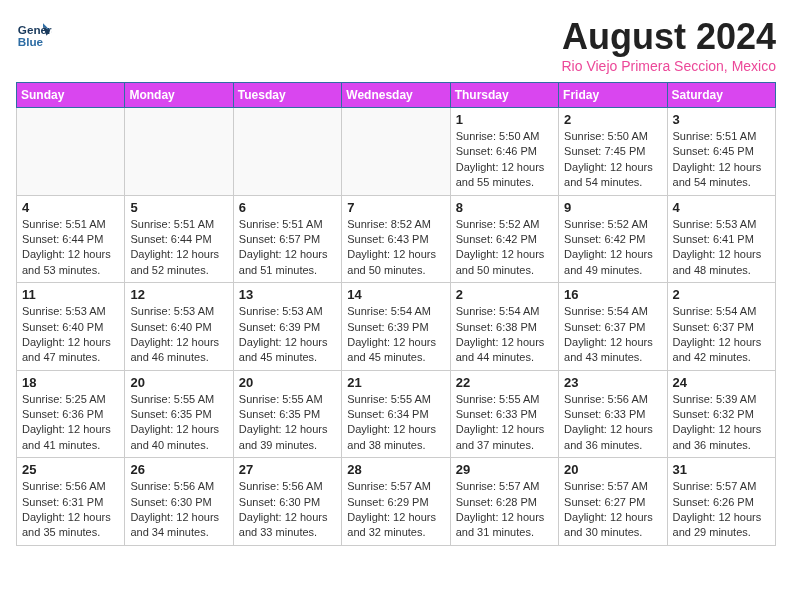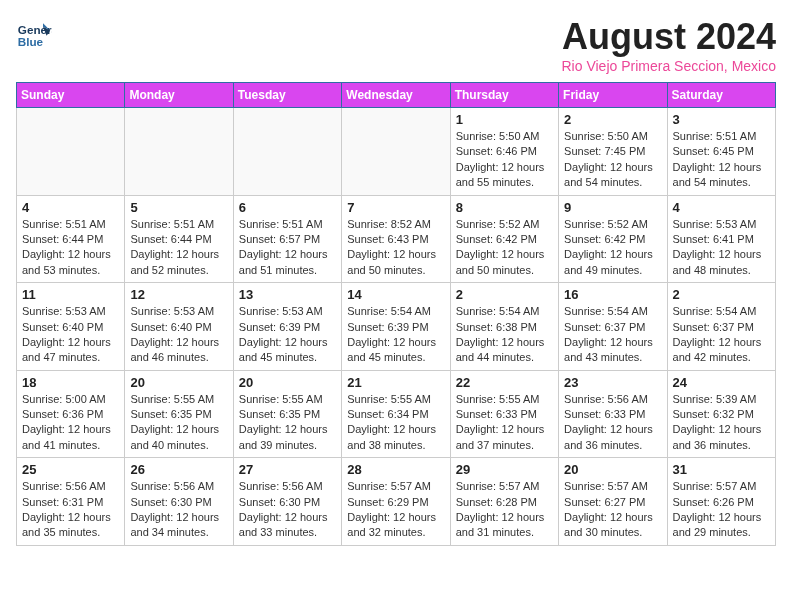--- a/index.html
+++ b/index.html
@@ -231,21 +231,21 @@
           <span class="day-num">2</span>
           <div class="day-info">Sunrise: 5:54 AM
 Sunset: 6:37 PM
 Daylight: 12 hours
 and 42 minutes.</div>
         </td>
       </tr>
       <tr>
         <td>
           <span class="day-num">18</span>
-          <div class="day-info">Sunrise: 5:00 AM
+          <div class="day-info">Sunrise: 5:25 AM
 Sunset: 6:36 PM
 Daylight: 12 hours
 and 41 minutes.</div>
         </td>
         <td>
           <span class="day-num">20</span>
           <div class="day-info">Sunrise: 5:55 AM
 Sunset: 6:35 PM
 Daylight: 12 hours
 and 40 minutes.</div>

